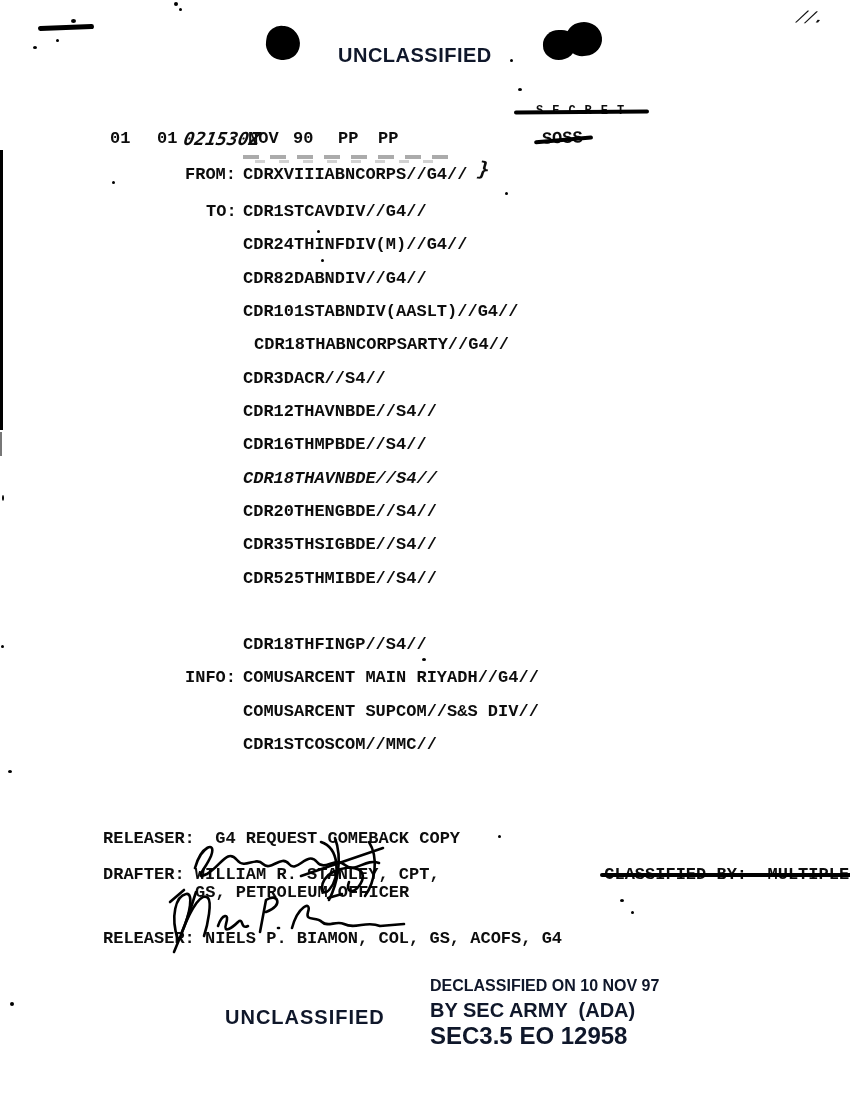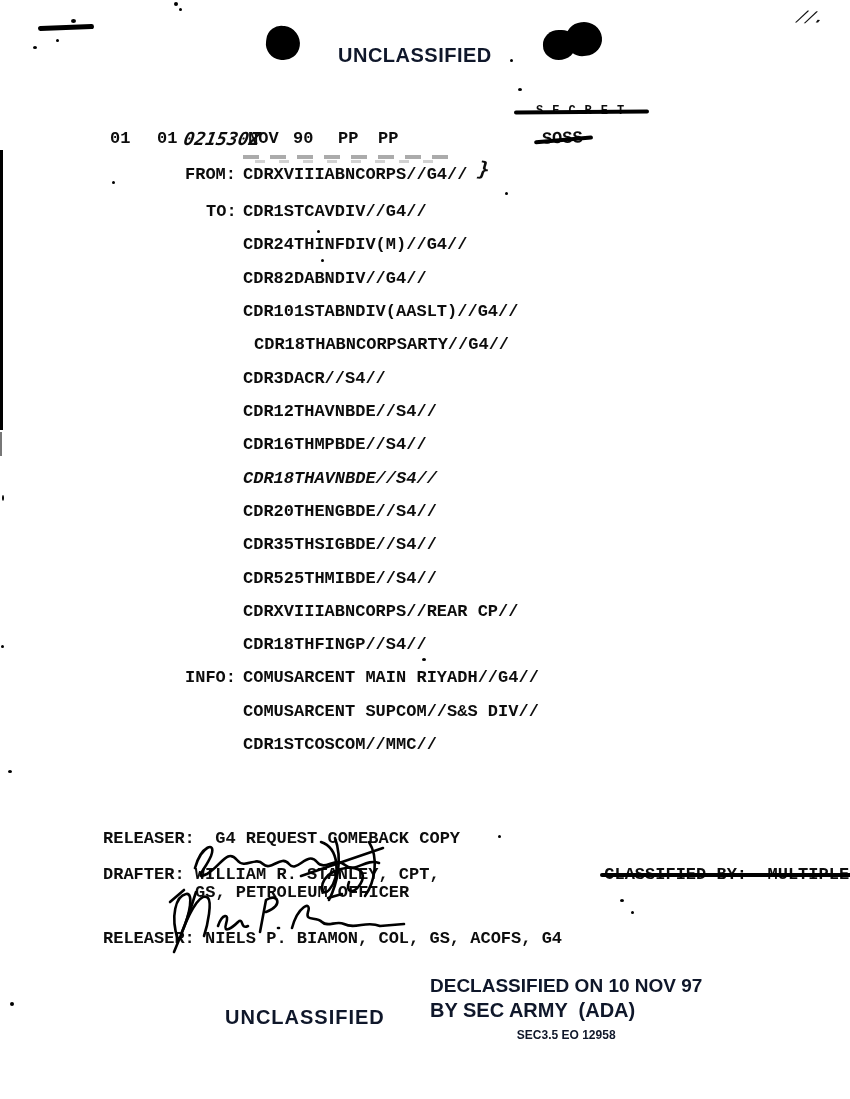--- a/index.html
+++ b/index.html
@@ -105,21 +105,20 @@
   <div class="mono" style="left:243px;top:270px;">CDR82DABNDIV//G4//</div>
   <div class="mono" style="left:243px;top:303px;">CDR101STABNDIV(AASLT)//G4//</div>
   <div class="mono" style="left:227px;top:336px;margin-left:27px;">CDR18THABNCORPSARTY//G4//</div>
   <div class="mono" style="left:243px;top:370px;">CDR3DACR//S4//</div>
   <div class="mono" style="left:243px;top:403px;">CDR12THAVNBDE//S4//</div>
   <div class="mono" style="left:243px;top:436px;">CDR16THMPBDE//S4//</div>
   <div class="mono" style="left:243px;top:470px;font-style:italic;">CDR18THAVNBDE//S4//</div>
   <div class="mono" style="left:243px;top:503px;">CDR20THENGBDE//S4//</div>
   <div class="mono" style="left:243px;top:536px;">CDR35THSIGBDE//S4//</div>
   <div class="mono" style="left:243px;top:570px;">CDR525THMIBDE//S4//</div>
-  <div class="mono" style="left:243px;top:603px;">CDRXVIIIABNCORPS//REAR CP//</div>
   <div class="mono" style="left:243px;top:636px;">CDR18THFINGP//S4//</div>
 
   
   <div class="mono" style="left:185px;top:669px;">INFO:</div>
   <div class="speck" style="left:422px;top:658px;width:4px;height:3px;"></div>
   <div class="mono" style="left:243px;top:669px;">COMUSARCENT MAIN RIYADH//G4//</div>
   <div class="mono" style="left:243px;top:703px;">COMUSARCENT SUPCOM//S&amp;S DIV//</div>
   <div class="mono" style="left:243px;top:736px;">CDR1STCOSCOM//MMC//</div>
 
   
@@ -152,18 +151,18 @@
     <path d="M112,48 L113,48"></path>
     <path d="M126,48 C132,26 146,20 142,32 C139,42 150,36 156,42 C162,48 170,40 178,44 C190,50 200,40 214,46 L238,44"></path>
     <path d="M162,18 L176,14"></path>
   </svg>
 
   
   <div class="sans" style="left:225px;top:1006px;font-size:20px;letter-spacing:1px;">UNCLASSIFIED</div>
 
   
   <div class="abs" style="left:430px;top:973px;">
-    <div class="sans" style="position:static;font-size:19px;line-height:25px;">DECLASSIFIED ON 10 NOV 97</div>
+    <div class="sans" style="position:static;font-size:16px;line-height:25px;">DECLASSIFIED ON 10 NOV 97</div>
     <div class="sans" style="position:static;font-size:20px;line-height:25px;">BY SEC ARMY  (ADA)</div>
-    <div class="sans" style="position:static;font-size:12px;line-height:25px;text-align:center;">SEC3.5 EO 12958</div>
+    <div class="sans" style="position:static;font-size:24px;line-height:25px;">SEC3.5 EO 12958</div>
   </div>
 
 </div>
 
 </body></html>

